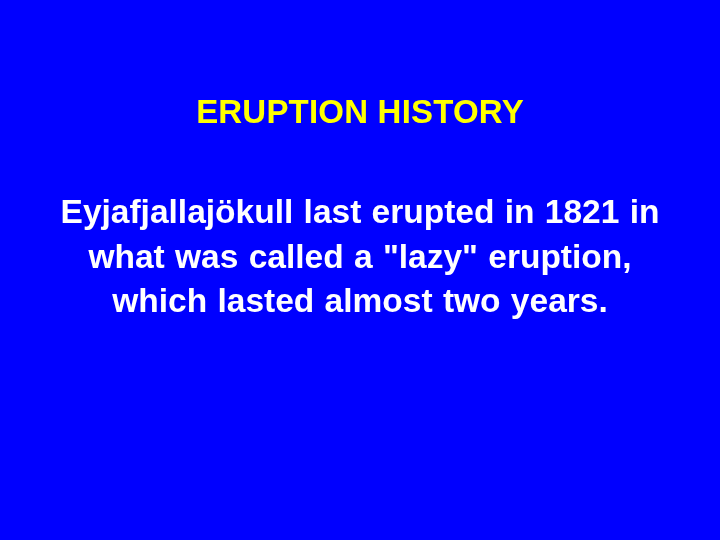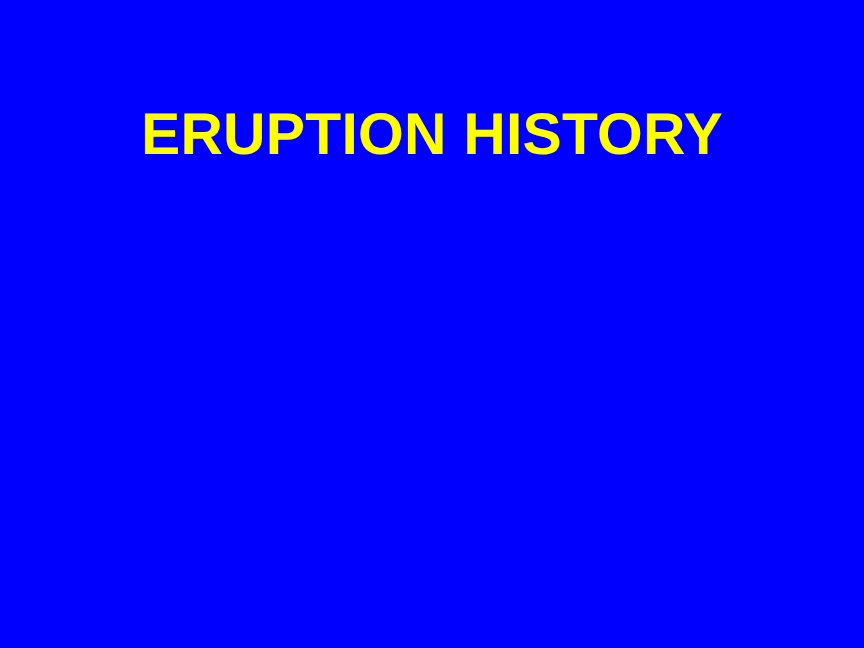--- a/index.html
+++ b/index.html
@@ -20,21 +20,21 @@
     background: #0000FF;
     overflow: hidden;
   }
   .slide-title {
     position: absolute;
     left: 0;
     top: 88px;
     width: 720px;
     text-align: center;
     font-family: "Liberation Sans", sans-serif;
-    font-size: 49px;
+    font-size: 33px;
     font-weight: bold;
     line-height: 48px;
     color: #FFFF00;
     letter-spacing: 0.2px;
     white-space: nowrap;
   }
   .slide-body {
     position: absolute;
     left: 60px;
     top: 190px;
@@ -49,14 +49,15 @@
     word-spacing: 1px;
   }
 </style>
 </head>
 <body>
 
 <div class="slide">
 
   <div class="slide-title">ERUPTION HISTORY</div>
 
+  <div class="slide-body">Eyjafjallajökull last erupted in 1821 in what was called a "lazy" eruption, which lasted almost two years.</div>
 
 </div>
 
 </body></html>

